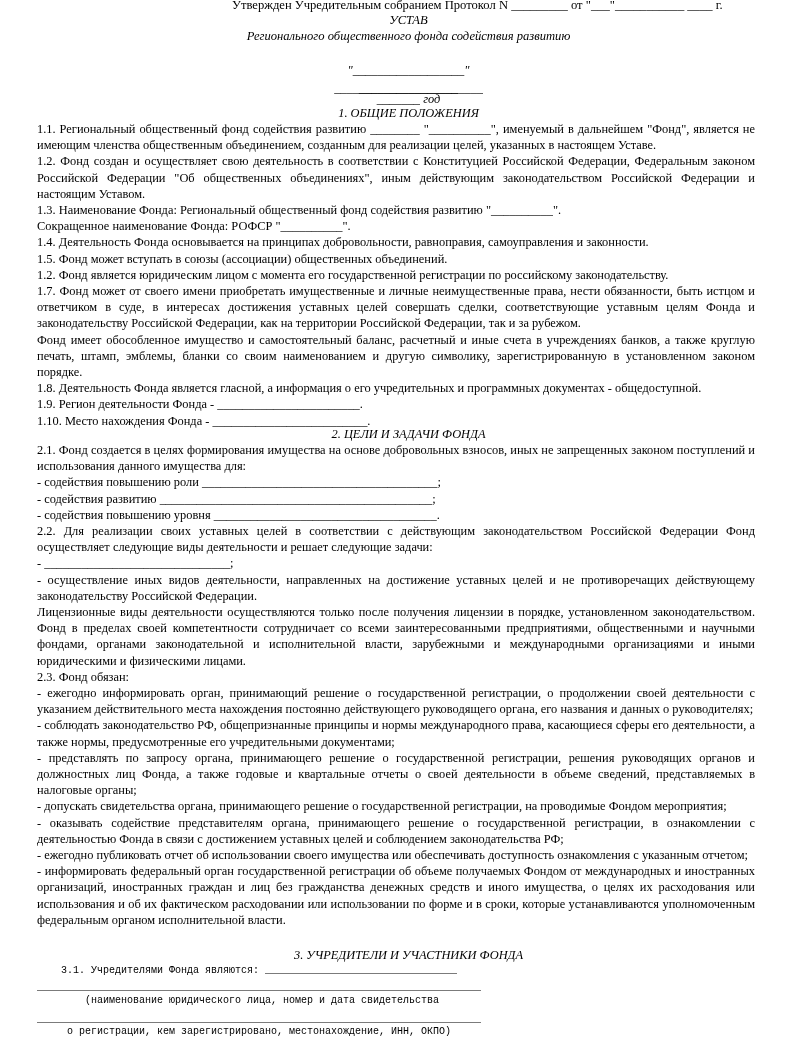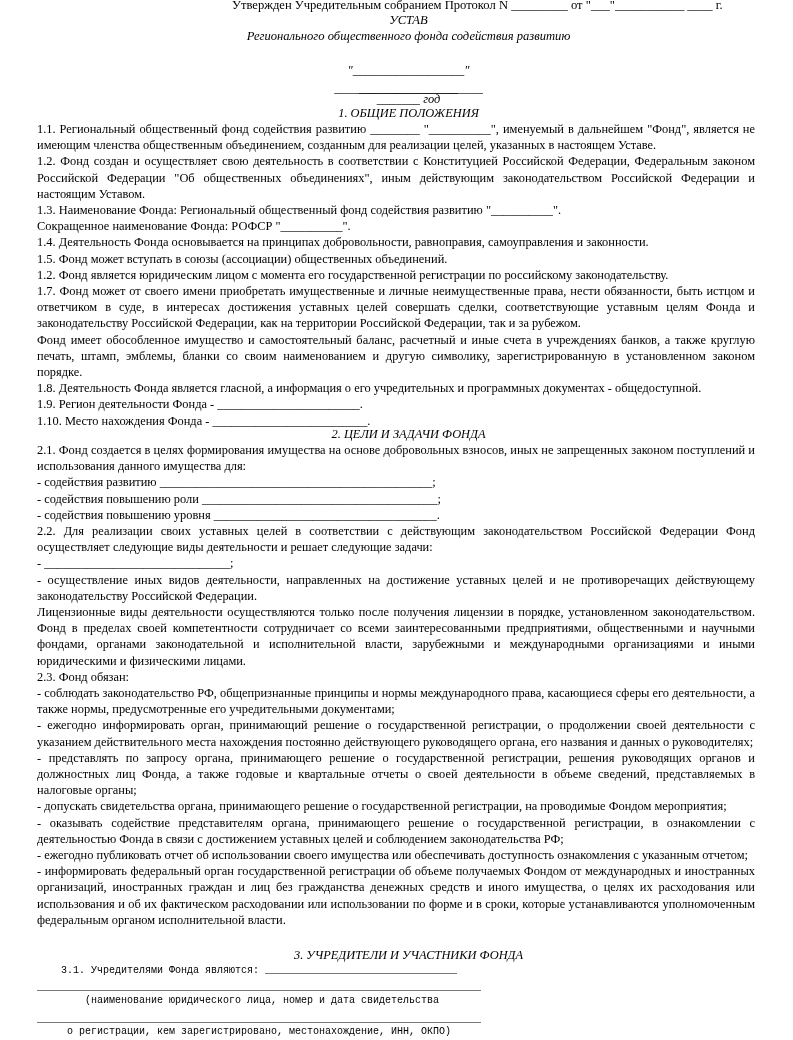--- a/index.html
+++ b/index.html
@@ -42,30 +42,30 @@
     <p>Фонд имеет обособленное имущество и самостоятельный баланс, расчетный и иные счета в учреждениях банков, а также круглую печать, штамп, эмблемы, бланки со своим наименованием и другую символику, зарегистрированную в установленном законом порядке.</p>
     <p>1.8. Деятельность Фонда является гласной, а информация о его учредительных и программных документах - общедоступной.</p>
     <p>1.9. Регион деятельности Фонда - _______________________.</p>
     <p>1.10. Место нахождения Фонда - _________________________.</p>
   </div>
 
   <div class="line c it" style="top:426px;">2. ЦЕЛИ И ЗАДАЧИ ФОНДА</div>
 
   <div class="para" style="top:442px;">
     <p>2.1. Фонд создается в целях формирования имущества на основе добровольных взносов, иных не запрещенных законом поступлений и использования данного имущества для:</p>
+    <p>- содействия повышению роли ______________________________________;</p>
     <p>- содействия развитию ____________________________________________;</p>
-    <p>- содействия повышению роли ______________________________________;</p>
     <p>- содействия повышению уровня ____________________________________.</p>
     <p>2.2. Для реализации своих уставных целей в соответствии с действующим законодательством Российской Федерации Фонд осуществляет следующие виды деятельности и решает следующие задачи:</p>
     <p>- ______________________________;</p>
     <p>- осуществление иных видов деятельности, направленных на достижение уставных целей и не противоречащих действующему законодательству Российской Федерации.</p>
     <p>Лицензионные виды деятельности осуществляются только после получения лицензии в порядке, установленном законодательством. Фонд в пределах своей компетентности сотрудничает со всеми заинтересованными предприятиями, общественными и научными фондами, органами законодательной и исполнительной власти, зарубежными и международными организациями и иными юридическими и физическими лицами.</p>
     <p>2.3. Фонд обязан:</p>
+    <p>- ежегодно информировать орган, принимающий решение о государственной регистрации, о продолжении своей деятельности с указанием действительного места нахождения постоянно действующего руководящего органа, его названия и данных о руководителях;</p>
     <p>- соблюдать законодательство РФ, общепризнанные принципы и нормы международного права, касающиеся сферы его деятельности, а также нормы, предусмотренные его учредительными документами;</p>
-    <p>- ежегодно информировать орган, принимающий решение о государственной регистрации, о продолжении своей деятельности с указанием действительного места нахождения постоянно действующего руководящего органа, его названия и данных о руководителях;</p>
     <p>- представлять по запросу органа, принимающего решение о государственной регистрации, решения руководящих органов и должностных лиц Фонда, а также годовые и квартальные отчеты о своей деятельности в объеме сведений, представляемых в налоговые органы;</p>
     <p>- допускать свидетельства органа, принимающего решение о государственной регистрации, на проводимые Фондом мероприятия;</p>
     <p>- оказывать содействие представителям органа, принимающего решение о государственной регистрации, в ознакомлении с деятельностью Фонда в связи с достижением уставных целей и соблюдением законодательства РФ;</p>
     <p>- ежегодно публиковать отчет об использовании своего имущества или обеспечивать доступность ознакомления с указанным отчетом;</p>
     <p>- информировать федеральный орган государственной регистрации об объеме получаемых Фондом от международных и иностранных организаций, иностранных граждан и лиц без гражданства денежных средств и иного имущества, о целях их расходования или использования и об их фактическом расходовании или использовании по форме и в сроки, которые устанавливаются уполномоченным федеральным органом исполнительной власти.</p>
   </div>
 
   <div class="line c it" style="top:947px;text-align:center;">3. УЧРЕДИТЕЛИ И УЧАСТНИКИ ФОНДА</div>
 
   <div class="mono" style="left:37px; top:963px;">    3.1. Учредителями Фонда являются: ________________________________</div>

